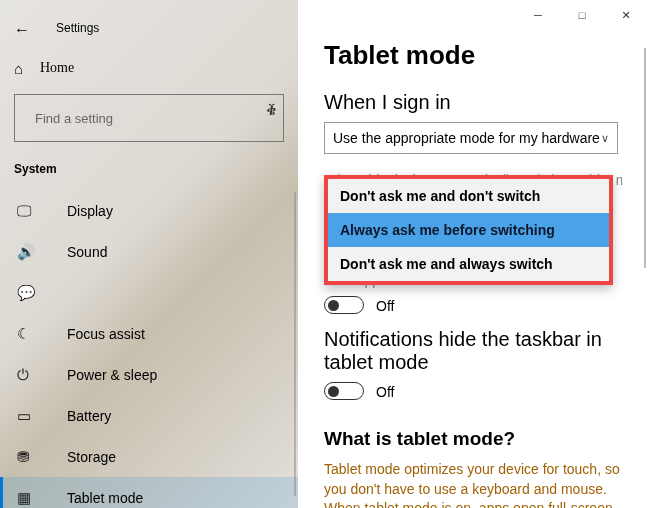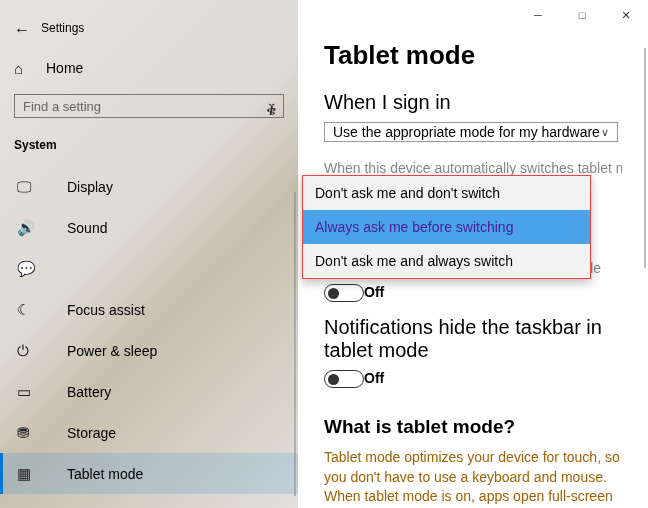--- a/index.html
+++ b/index.html
@@ -3,57 +3,57 @@
 <meta charset="utf-8">
 <style>
   * { box-sizing: border-box; margin: 0; padding: 0; font-family: "Segoe UI", Arial, sans-serif; }
   body { width: 648px; height: 508px; overflow: hidden; background: #fff; color: #000; font-size: 13px; }
   .window { display: flex; width: 100%; height: 100%; position: relative; }
 
   
   .sidebar { width: 298px; height: 100%; background: linear-gradient(135deg,#e6e4e0 0%,#ddd9d3 45%,#c7bfae 60%,#e3e0dc 100%); display: flex; flex-direction: column; padding-top: 8px; position: relative; }
   .sidebar-header { display: flex; align-items: center; height: 40px; padding-left: 14px; }
   .back-arrow { font-size: 16px; width: 24px; color: #000; }
-  .app-title { font-size: 12px; margin-left: 3px; text-align: center; }
+  .app-title { font-size: 12px; margin-left: 18px; text-align: center; }
   .home-row { display:flex; align-items:center; padding-left:14px; height:40px; }
   .home-row .icn { width:22px; text-align:left; font-size:15px; }
-  .home-row span:last-child { font-size:14px; margin-left:10px; }
+  .home-row span:last-child { font-size:14px; margin-left:4px;font-family:Liberation Serif, serif; }
   .search-wrap { margin: 6px 14px 10px 14px; position: relative; }
-  .search-input { width:100%; height:24px; border:1px solid #777; background:rgba(255,255,255,0.0); padding:0 30px 0 8px; font-size:13px; color:#555; font-style: normal; }
+  .search-input { width:100%; height:48px; border:1px solid #777; background:rgba(255,255,255,0.0); padding:0 30px 0 20px; font-size:13px; color:#555; font-style: normal; }
   .search-input::placeholder { color:#666; }
   .search-icn { position:absolute; right:8px; top:7px; font-size:14px; color:#333;}
   .sys-label { font-weight:700; font-size:12px; padding:10px 0 14px 14px; }
   .nav-list { flex:1; overflow:hidden; }
   .nav-item { display:flex; align-items:center; height:41px; padding-left:14px; font-size:14px; border-left:3px solid transparent; }
   .nav-item.selected { background:rgba(0,120,215,0.15); border-left:3px solid #0078d7; }
   .nav-item .icn { width:22px; font-size:15px; color:#222; }
   .nav-item .lbl { margin-left:28px; }
   .sb-scroll { position:absolute; top:192px; bottom:12px; right:2px; width:2px; background:#888; opacity:.5;}
 
   
   .content { flex:1; height:100%; background:#fff; position:relative; padding: 0 26px 0 26px; overflow:hidden; }
   .winbtns { position:absolute; top:0; right:0; display:flex; height:30px; }
   .winbtn { width:44px; display:flex; align-items:center; justify-content:center; font-size:11px; color:#333;}
   .page-title { font-size:26px; font-weight:600; margin-top:40px; margin-bottom:20px;}
   .field-label { font-size:20px; margin-bottom:8px; }
-  .combo { display:flex; align-items:center; justify-content:space-between; border:1px solid #999; height:20px; padding:0 8px; font-size:14px; width:294px; margin-bottom:18px;}
+  .combo { display:flex; align-items:center; justify-content:space-between; border:1px solid #999; height:32px; padding:0 8px; font-size:14px; width:294px; margin-bottom:18px;}
   .combo .chev { font-size:11px; color:#444;}
   .muted-line { font-size:14px; color:#666; margin-bottom:2px; white-space:nowrap; overflow:hidden; }
-  .toggle-row { display:flex; align-items:flex-start; gap:0; margin:8px 0 14px 0;font-weight:bold; }
+  .toggle-row { display:flex; align-items:flex-end; gap:12px; margin:8px 0 14px 0; }
   .toggle { width:40px; height:18px; border:1px solid #333; border-radius:10px; position:relative; }
   .toggle::after { content:""; position:absolute; left:3px; top:2.5px; width:11px; height:11px; background:#333; border-radius:50%; }
   .toggle-lbl { font-size:14px; }
   .section-h { font-size:19px; font-weight:600; margin-top:28px; margin-bottom:10px;}
   .section-p { font-size:14px; color:#a16207; line-height:1.4; max-width:310px;}
   .ct-scroll { position:absolute; top:48px; height:220px; right:2px; width:2px; background:#bbb;}
 
   
-  .dropdown { position:absolute; left:302px; top:175px; width:289px; background:#f2f2f2; box-shadow:0 4px 10px rgba(0,0,0,.25); border:1px solid #ef4444;}
+  .dropdown { position:absolute; left:324px; top:175px; width:289px; background:#f2f2f2; box-shadow:0 4px 10px rgba(0,0,0,.25); border:4px solid #ef4444;font-weight:bold;}
   .dd-item { padding:9px 12px; font-size:14px; }
-  .dd-item.sel { background:#4aa3e8; color:#4c1d95;}
+  .dd-item.sel { background:#4aa3e8; color:#0f172a;}
 </style>
 </head>
 <body>
 
 <div class="window">
 
   <div class="sidebar">
     <div class="sidebar-header">
       <span class="back-arrow">←</span>
       <span class="app-title">Settings</span>

